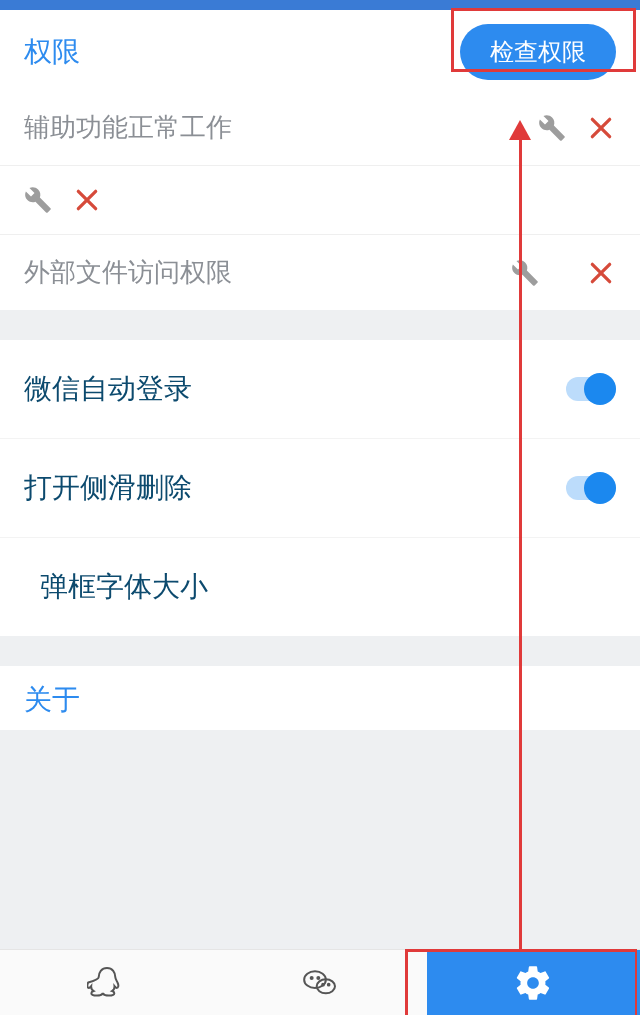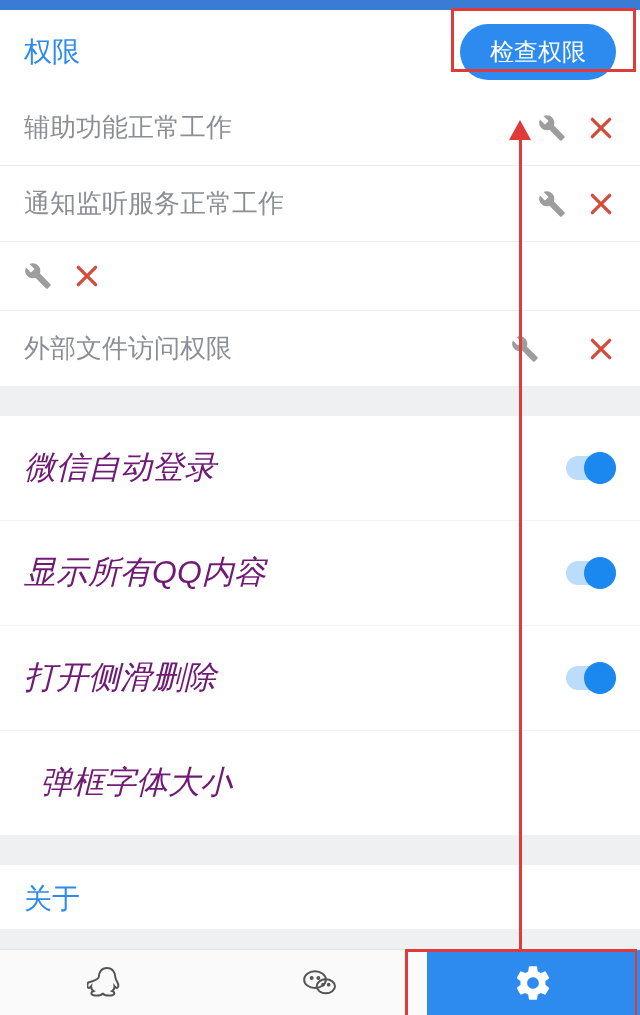--- a/index.html
+++ b/index.html
@@ -10,21 +10,21 @@
     .sec-title { color:#2d8bef; font-size:28px; font-weight:500; }
     .check-btn { margin-left:auto; background:#2d8bef; color:#fff; font-size:24px; padding:12px 30px; border-radius:999px; border:none; cursor:pointer;font-family:Liberation Mono, monospace; }
     .perm-row { display:flex; align-items:center; padding:20px 24px; border-bottom:1px solid #efefef; cursor:pointer; }
     .perm-row:last-child { border-bottom:none;gap:27px; }
     .perm-label { color:#8b8f95; font-size:26px; flex:1; }
     .wrench { width:28px; height:28px; margin-right:22px; }
     .x-ico { width:26px; height:26px; margin-right:2px; }
     .sec-gap { height:30px; }
     .set-row { display:flex; align-items:center; padding:30px 24px; border-bottom:1px solid #f3f3f3; cursor:pointer; }
     .set-row:last-child { border-bottom:none;margin-left:16px; }
-    .set-label { color:#701a75; font-size:32px; flex:1;font-style:italic; }
+    .set-label { color:#0c4a6e; font-size:28px; flex:1; }
     .toggle { position:relative; width:56px; height:32px; }
     .toggle .knob { position:absolute; right:0; width:32px; height:32px; border-radius:50%; background:#1b88ef; }
     .toggle .track { position:absolute; right:0; width:50px; height:24px; top:4px; border-radius:12px; background:#bcdcfb; }
     .bottom-nav { position:absolute; left:0; right:0; bottom:0; height:66px; background:#fafafa; display:flex; border-top:1px solid #e5e5e5; }
     .nav-item { flex:1; display:flex; align-items:center; justify-content:center; cursor:pointer; }
     .nav-item.active { background:#2d8bef; }
     .nav-item svg { width:40px; height:40px; }
     .hl { position:absolute; border:3px solid #e03a3a; pointer-events:none; }
     .hl1 { top:8px; left:451px; width:185px; height:64px; }
     .hl2 { bottom:0; left:405px; width:232px; height:66px; border-bottom:none; border-right-width:2px; }
@@ -44,29 +44,20 @@
   <div class="perm-row">
     <span class="perm-label">辅助功能正常工作</span>
     <svg class="wrench" viewBox="0 0 24 24">
         <path fill="#9d9d9d" d="M22.7 19l-9.1-9.1c.9-2.3.4-5-1.5-6.9-2-2-5-2.4-7.4-1.3L9 6 6 9 1.6 4.7C.4 7.1.9 10.1 2.9 12.1c1.9 1.9 4.6 2.4 6.9 1.5l9.1 9.1c.4.4 1 .4 1.4 0l2.3-2.3c.5-.4.5-1.1.1-1.4z"></path>
       </svg>
     <svg class="x-ico" viewBox="0 0 24 24">
         <path stroke="#d64a3a" stroke-width="3" stroke-linecap="round" d="M4 4 L20 20 M20 4 L4 20"></path>
       </svg>
   </div>
   <div class="perm-row">
-    <span class="perm-label">通知监听服务正常工作</span>
-    <svg class="wrench" viewBox="0 0 24 24">
-        <path fill="#9d9d9d" d="M22.7 19l-9.1-9.1c.9-2.3.4-5-1.5-6.9-2-2-5-2.4-7.4-1.3L9 6 6 9 1.6 4.7C.4 7.1.9 10.1 2.9 12.1c1.9 1.9 4.6 2.4 6.9 1.5l9.1 9.1c.4.4 1 .4 1.4 0l2.3-2.3c.5-.4.5-1.1.1-1.4z"></path>
-      </svg>
-    <svg class="x-ico" viewBox="0 0 24 24">
-        <path stroke="#d64a3a" stroke-width="3" stroke-linecap="round" d="M4 4 L20 20 M20 4 L4 20"></path>
-      </svg>
-  </div>
-  <div class="perm-row">
     <svg class="wrench" viewBox="0 0 24 24">
         <path fill="#9d9d9d" d="M22.7 19l-9.1-9.1c.9-2.3.4-5-1.5-6.9-2-2-5-2.4-7.4-1.3L9 6 6 9 1.6 4.7C.4 7.1.9 10.1 2.9 12.1c1.9 1.9 4.6 2.4 6.9 1.5l9.1 9.1c.4.4 1 .4 1.4 0l2.3-2.3c.5-.4.5-1.1.1-1.4z"></path>
       </svg>
     <svg class="x-ico" viewBox="0 0 24 24">
         <path stroke="#d64a3a" stroke-width="3" stroke-linecap="round" d="M4 4 L20 20 M20 4 L4 20"></path>
       </svg>
   </div>
   <div class="perm-row">
     <span class="perm-label">外部文件访问权限</span>
     <svg class="wrench" viewBox="0 0 24 24">
@@ -76,27 +67,20 @@
         <path stroke="#d64a3a" stroke-width="3" stroke-linecap="round" d="M4 4 L20 20 M20 4 L4 20"></path>
       </svg>
   </div>
 </div>
 
 <div class="sec-gap"></div>
 
 <div class="section">
   <div class="set-row">
     <span class="set-label">微信自动登录</span>
-    <div class="toggle">
-        <div class="track"></div>
-        <div class="knob"></div>
-      </div>
-  </div>
-  <div class="set-row">
-    <span class="set-label">显示所有QQ内容</span>
     <div class="toggle">
         <div class="track"></div>
         <div class="knob"></div>
       </div>
   </div>
   <div class="set-row">
     <span class="set-label">打开侧滑删除</span>
     <div class="toggle">
         <div class="track"></div>
         <div class="knob"></div>

